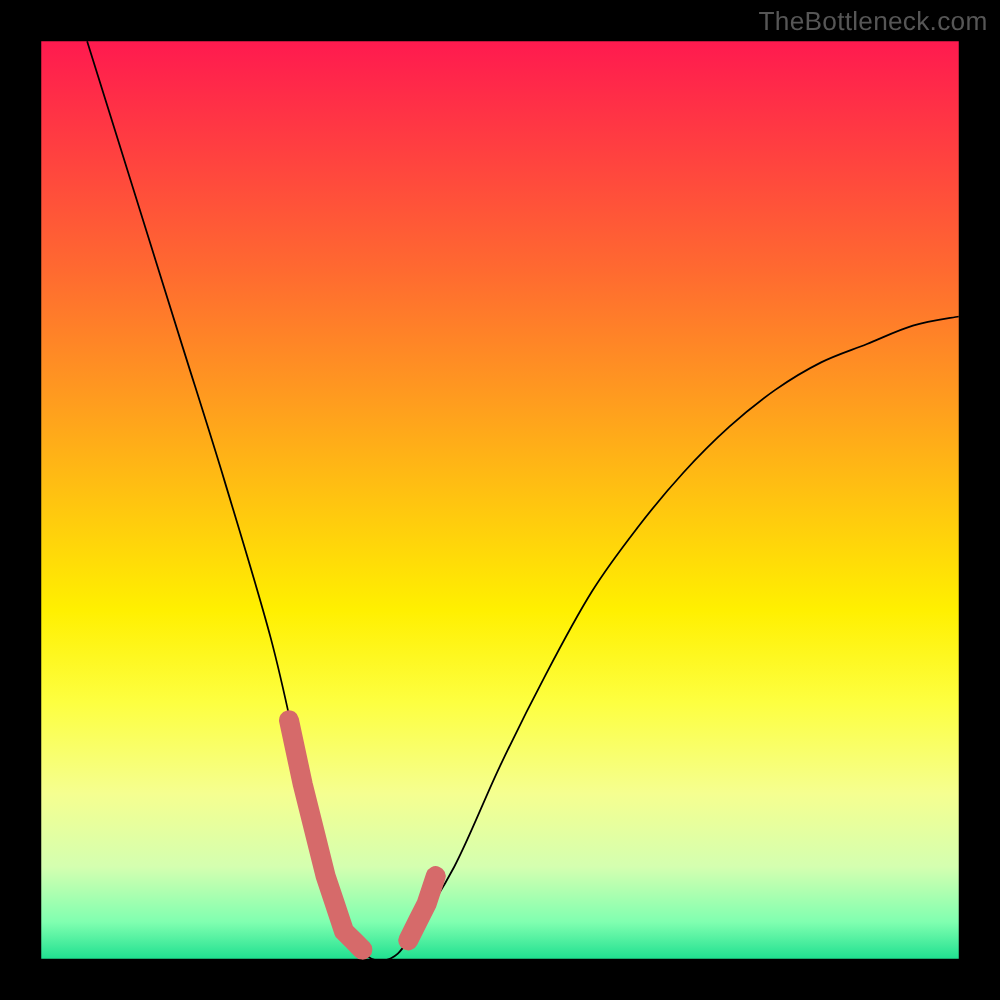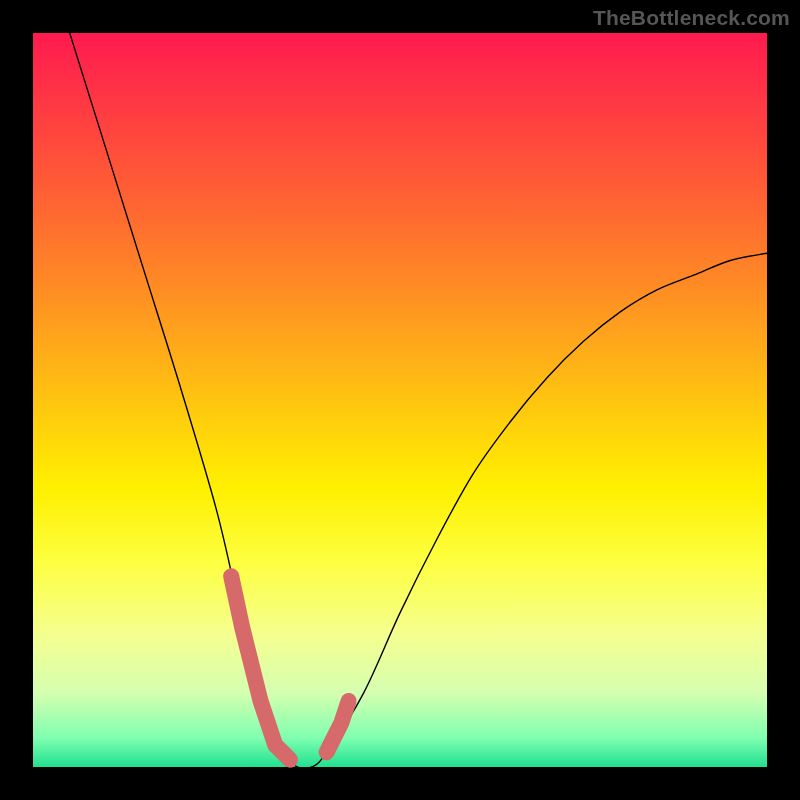--- a/index.html
+++ b/index.html
@@ -28,21 +28,21 @@
       #d4ffb0 90%,
       #80ffb0 96%,
       #20e090 100%);
   }
   .watermark {
     position: absolute;
     top: 6px;
     right: 10px;
     font-family: Arial, Helvetica, sans-serif;
     font-size: 21px;
-    font-weight: 700;
+    font-weight: 400;
     color: #565656;
     letter-spacing: 0.2px;
   }
   svg.curve {
     position: absolute;
     left: 0; top: 0;
     width: 734px; height: 734px;
     overflow: visible;
   }
   .thin { stroke: #000; stroke-width: 1.4; fill: none; }

